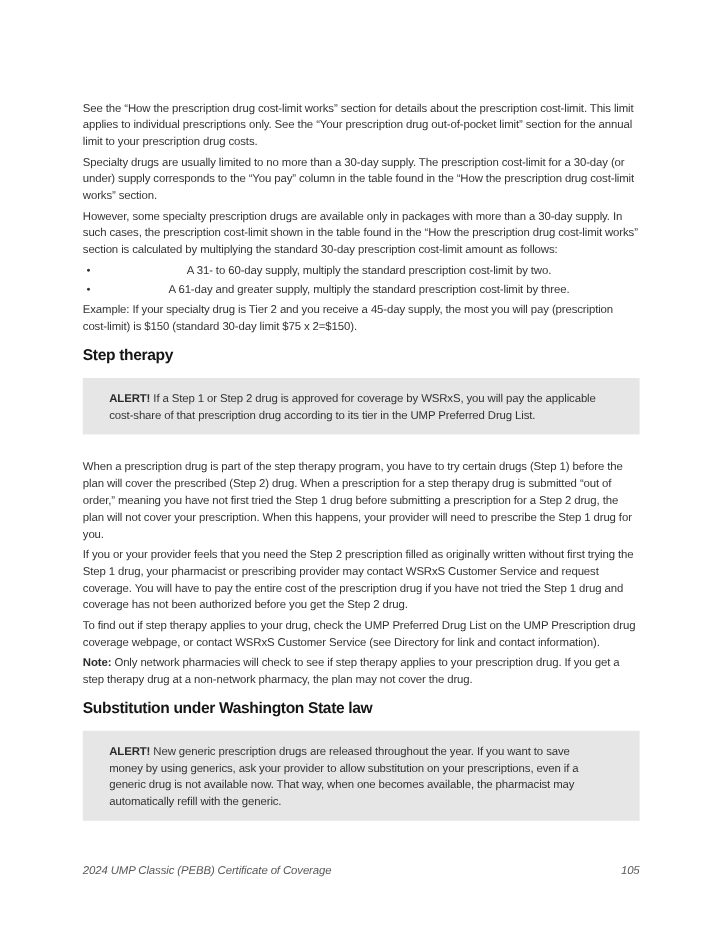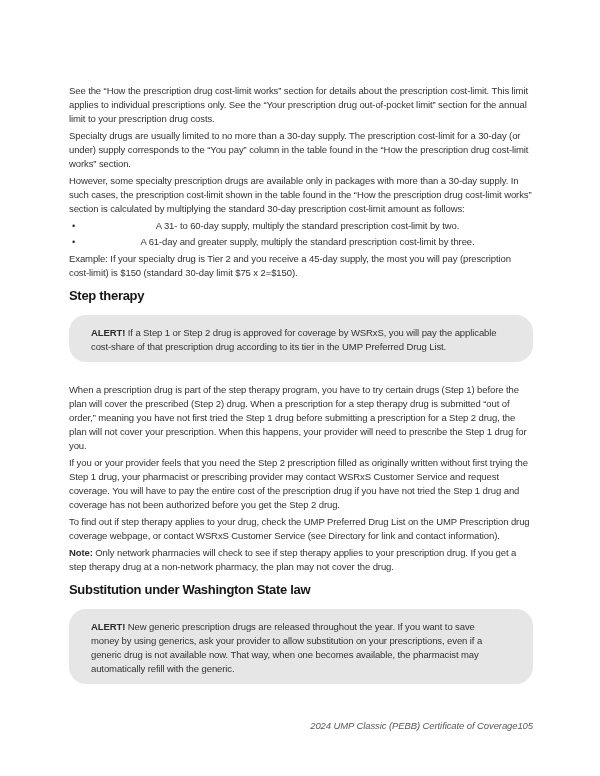--- a/index.html
+++ b/index.html
@@ -46,30 +46,29 @@
     line-height: 24px;
     font-weight: 700;
     letter-spacing: -0.3px;
     color: #161616;
     margin: 4px 0 7px 0;
   }
   .alert {
     background: #e6e6e6;
     padding: 11px 35px 8px 22px;
     margin: 0 0 21px 0;
-    border-radius: 17px;
   }
   .alert p { margin: 0; }
   .page-footer {
     position: absolute;
     left: 69px;
     top: 720px;
     width: 464px;
     display: flex;
-    justify-content: flex-end;
+    justify-content: space-between;
     font-size: 9.5px;
     font-style: italic;
     color: #595959;
     letter-spacing: -0.1px;
   }
 </style>
 </head>
 <body>
 
 <div class="page">

